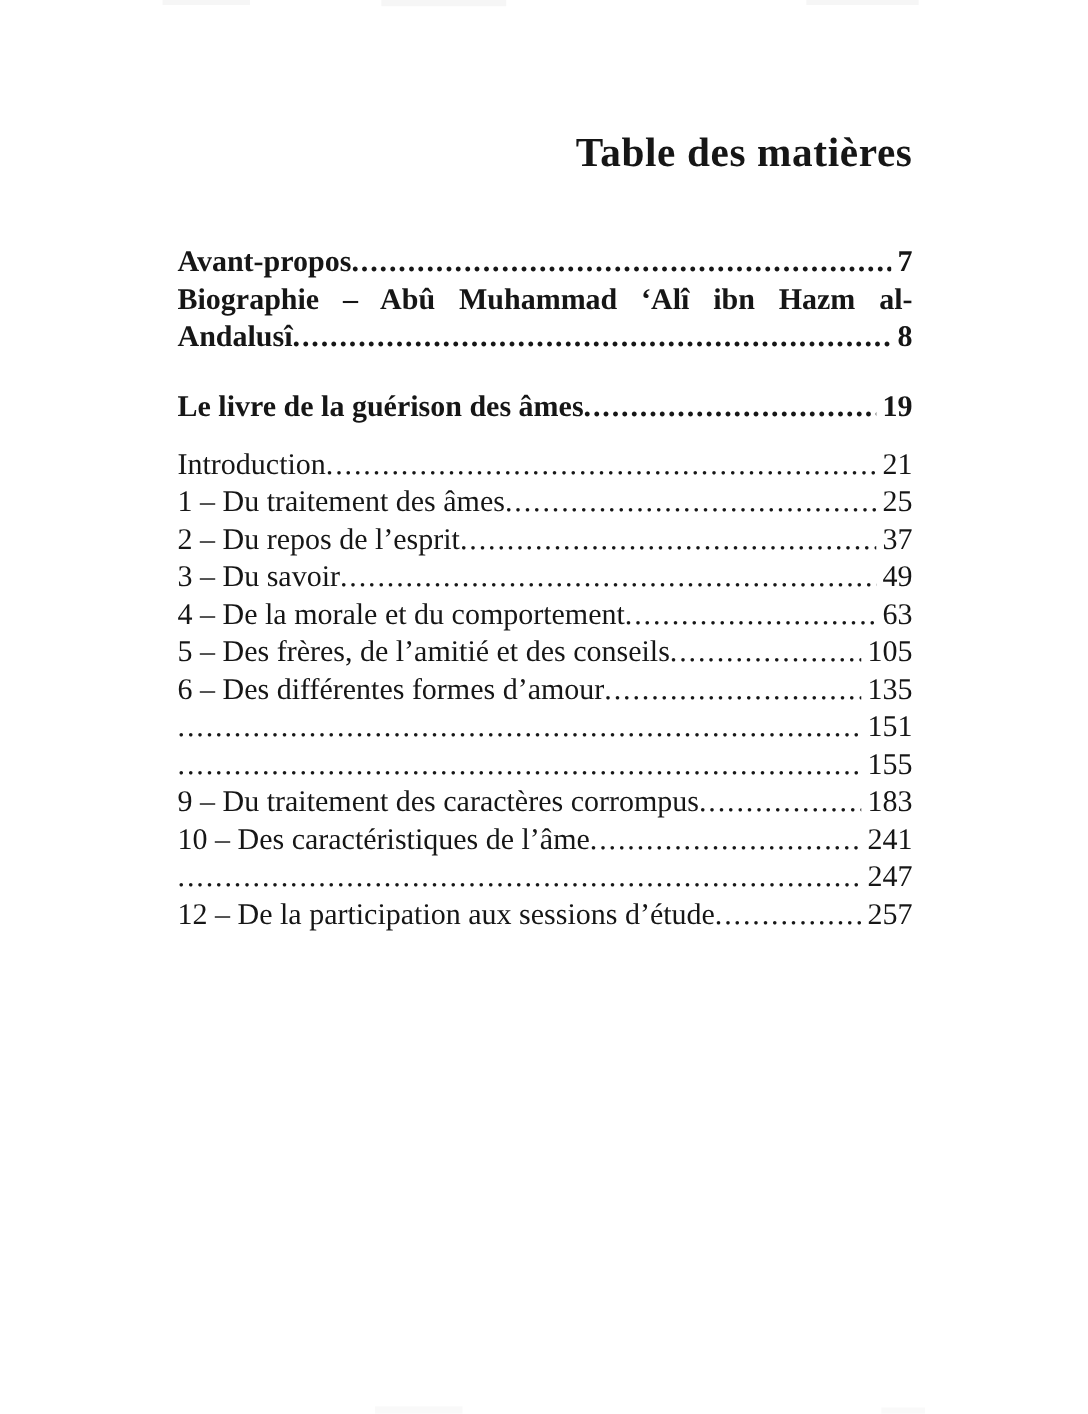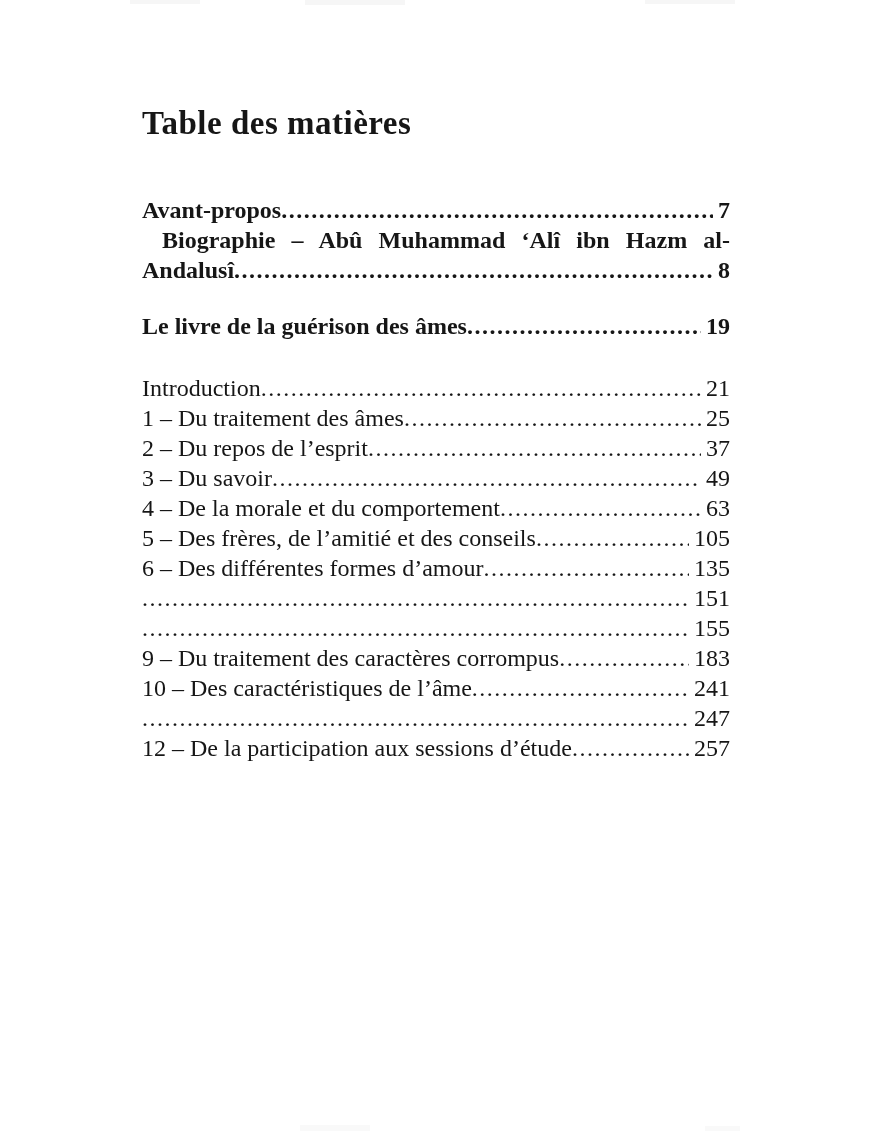--- a/index.html
+++ b/index.html
@@ -38,42 +38,41 @@
     position: absolute;
     top: 0;
     left: 142px;
     width: 588px;
   }
   .title {
     margin: 103px 0 0 0;
     font-size: 33px;
     line-height: 40px;
     font-weight: 700;
-    text-align: left;
+    text-align: right;
     letter-spacing: 0.5px;
   }
   .toc {
     margin-top: 52px;
   }
   .toc-section.bold { font-weight: 700; }
   .toc-section.sec-1 { margin-top: 26px; font-family: Liberation Serif, serif; }
-  .toc-section.sec-2 { margin-top: 32px; }
+  .toc-section.sec-2 { margin-top: 16px; }
 
   .toc-line {
     font-size: 24px;
     line-height: 30px;
     white-space: nowrap;
   }
   .toc-line.justified {
     white-space: normal;
     text-align: justify;
     text-align-last: justify;
     overflow: hidden;
     height: 30px;
-    margin-left: 20px;
   }
   .toc-line.row {
     display: flex;
     align-items: stretch;
     justify-content: space-between;
   }
   .toc-line .label {
     display: block;
     white-space: nowrap;
     flex: 0 0 auto;

